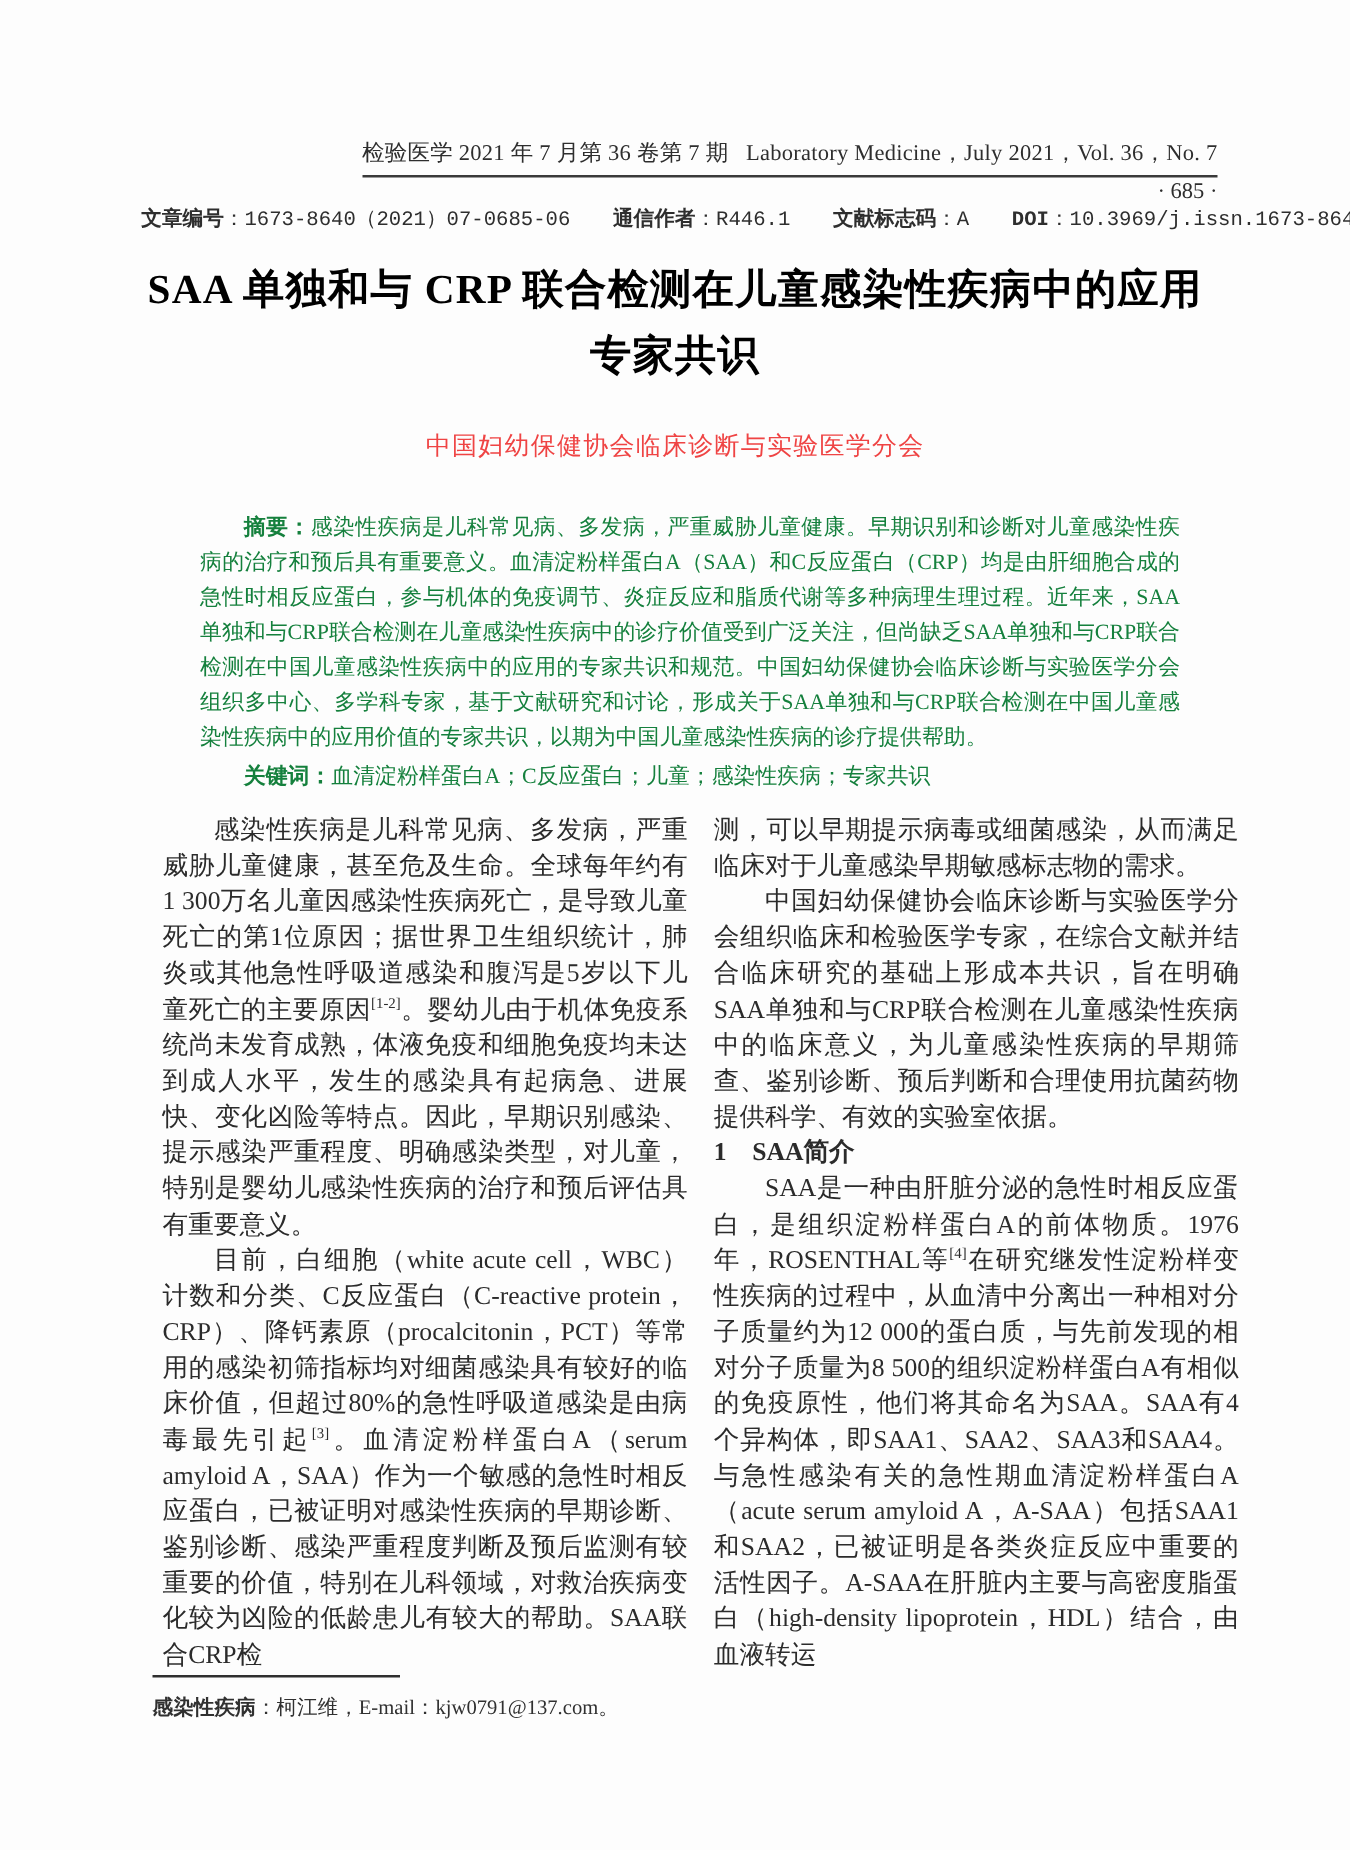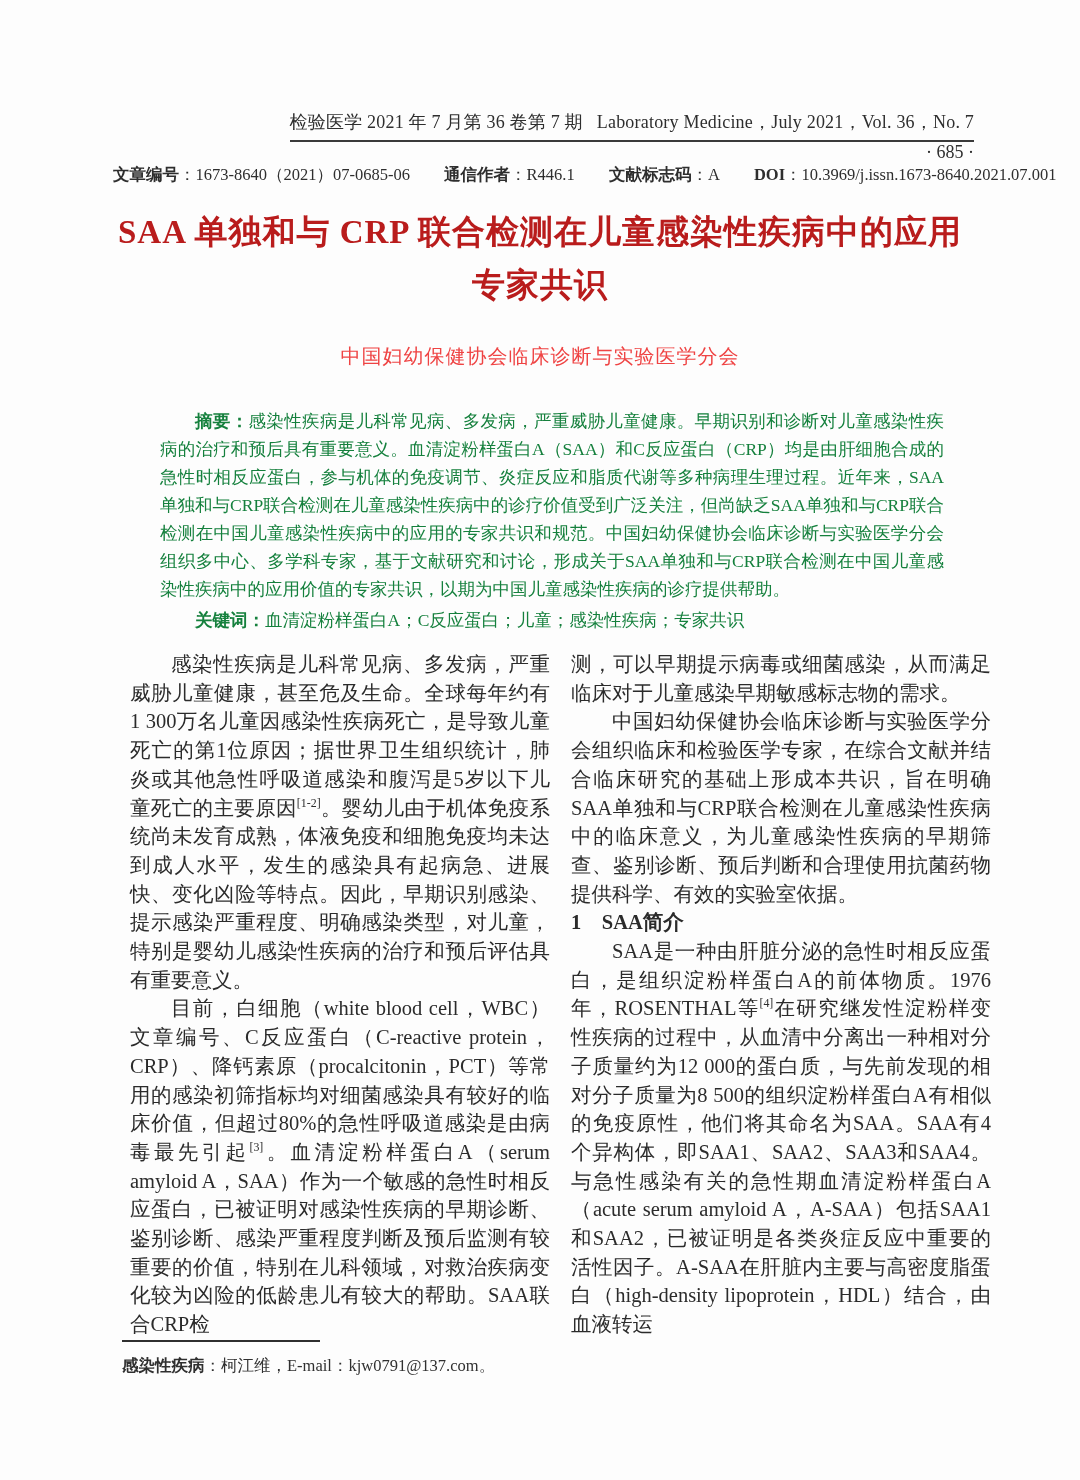--- a/index.html
+++ b/index.html
@@ -21,29 +21,29 @@
   }
   .journal-line { border-bottom:2px solid #3a3a3a; padding-bottom:6px; letter-spacing:.2px; }
   .journal-en { margin-left:14px; }
   .page-num { padding-bottom:6px; }
 
   
   .meta-row {
     position:absolute; top:164px; left:113px; right:100px;
     font-size:16.5px; white-space:nowrap;
   }
-  .meta-item { margin-right:30px; }
+  .meta-item { margin-right:30px;font-family:Liberation Mono, monospace; }
   .meta-item:last-child { margin-right:0; }
   .bold { font-weight:700; }
 
   
   .title-block {
     position:absolute; top:206px; left:50px; right:50px;
     text-align:center; font-weight:700; font-size:33px; line-height:53px;
-    letter-spacing:1px; color:#b91c1c;
+    letter-spacing:1px; color:#000000;
   }
   .author-line {
     position:absolute; top:343px; left:0; width:100%;
     text-align:center; font-size:20px; letter-spacing:1px; color:#ef4444;
   }
 
   
   .abstract-block {
     position:absolute; top:407px; left:160px; width:784px;
     font-size:17.5px; line-height:28px; text-align:justify; color:#15803d;
@@ -96,21 +96,21 @@
   <div class="author-line">中国妇幼保健协会临床诊断与实验医学分会</div>
 
   <div class="abstract-block">
     <p class="abstract-text"><span class="bold">摘要：</span><span>感染性疾病是儿科常见病、多发病，严重威胁儿童健康。早期识别和诊断对儿童感染性疾病的治疗和预后具有重要意义。血清淀粉样蛋白A（SAA）和C反应蛋白（CRP）均是由肝细胞合成的急性时相反应蛋白，参与机体的免疫调节、炎症反应和脂质代谢等多种病理生理过程。近年来，SAA单独和与CRP联合检测在儿童感染性疾病中的诊疗价值受到广泛关注，但尚缺乏SAA单独和与CRP联合检测在中国儿童感染性疾病中的应用的专家共识和规范。中国妇幼保健协会临床诊断与实验医学分会组织多中心、多学科专家，基于文献研究和讨论，形成关于SAA单独和与CRP联合检测在中国儿童感染性疾病中的应用价值的专家共识，以期为中国儿童感染性疾病的诊疗提供帮助。</span></p>
     <p class="keywords-line"><span class="bold">关键词：</span><span>血清淀粉样蛋白A；C反应蛋白；儿童；感染性疾病；专家共识</span></p>
   </div>
 
   <div class="columns">
     <div class="col">
       <p class="indent"><span>感染性疾病是儿科常见病、多发病，严重威胁儿童健康，甚至危及生命。全球每年约有1 300万名儿童因感染性疾病死亡，是导致儿童死亡的第1位原因；据世界卫生组织统计，肺炎或其他急性呼吸道感染和腹泻是5岁以下儿童死亡的主要原因</span><sup>[1-2]</sup><span>。婴幼儿由于机体免疫系统尚未发育成熟，体液免疫和细胞免疫均未达到成人水平，发生的感染具有起病急、进展快、变化凶险等特点。因此，早期识别感染、提示感染严重程度、明确感染类型，对儿童，特别是婴幼儿感染性疾病的治疗和预后评估具有重要意义。</span></p>
-      <p class="indent"><span>目前，白细胞（white blood cell，WBC）文章编号、C反应蛋白（C-reactive protein，CRP）、降钙素原（procalcitonin，PCT）等常用的感染初筛指标均对细菌感染具有较好的临床价值，但超过80%的急性呼吸道感染是由病毒最先引起</span><sup>[3]</sup><span>。血清淀粉样蛋白A（serum amyloid A，SAA）作为一个敏感的急性时相反应蛋白，已被证明对感染性疾病的早期诊断、鉴别诊断、感染严重程度判断及预后监测有较重要的价值，特别在儿科领域，对救治疾病变化较为凶险的低龄患儿有较大的帮助。SAA联合CRP检</span></p>
+      <p class="indent"><span>目前，白细胞（white acute cell，WBC）计数和分类、C反应蛋白（C-reactive protein，CRP）、降钙素原（procalcitonin，PCT）等常用的感染初筛指标均对细菌感染具有较好的临床价值，但超过80%的急性呼吸道感染是由病毒最先引起</span><sup>[3]</sup><span>。血清淀粉样蛋白A（serum amyloid A，SAA）作为一个敏感的急性时相反应蛋白，已被证明对感染性疾病的早期诊断、鉴别诊断、感染严重程度判断及预后监测有较重要的价值，特别在儿科领域，对救治疾病变化较为凶险的低龄患儿有较大的帮助。SAA联合CRP检</span></p>
     </div>
     <div class="col">
       <p>测，可以早期提示病毒或细菌感染，从而满足临床对于儿童感染早期敏感标志物的需求。</p>
       <p class="indent">中国妇幼保健协会临床诊断与实验医学分会组织临床和检验医学专家，在综合文献并结合临床研究的基础上形成本共识，旨在明确SAA单独和与CRP联合检测在儿童感染性疾病中的临床意义，为儿童感染性疾病的早期筛查、鉴别诊断、预后判断和合理使用抗菌药物提供科学、有效的实验室依据。</p>
       <p class="section-heading">1　SAA简介</p>
       <p class="indent"><span>SAA是一种由肝脏分泌的急性时相反应蛋白，是组织淀粉样蛋白A的前体物质。1976年，ROSENTHAL等</span><sup>[4]</sup><span>在研究继发性淀粉样变性疾病的过程中，从血清中分离出一种相对分子质量约为12 000的蛋白质，与先前发现的相对分子质量为8 500的组织淀粉样蛋白A有相似的免疫原性，他们将其命名为SAA。SAA有4个异构体，即SAA1、SAA2、SAA3和SAA4。与急性感染有关的急性期血清淀粉样蛋白A（acute serum amyloid A，A-SAA）包括SAA1和SAA2，已被证明是各类炎症反应中重要的活性因子。A-SAA在肝脏内主要与高密度脂蛋白（high-density lipoprotein，HDL）结合，由血液转运</span></p>
     </div>
   </div>
 
   <div class="footnote">

